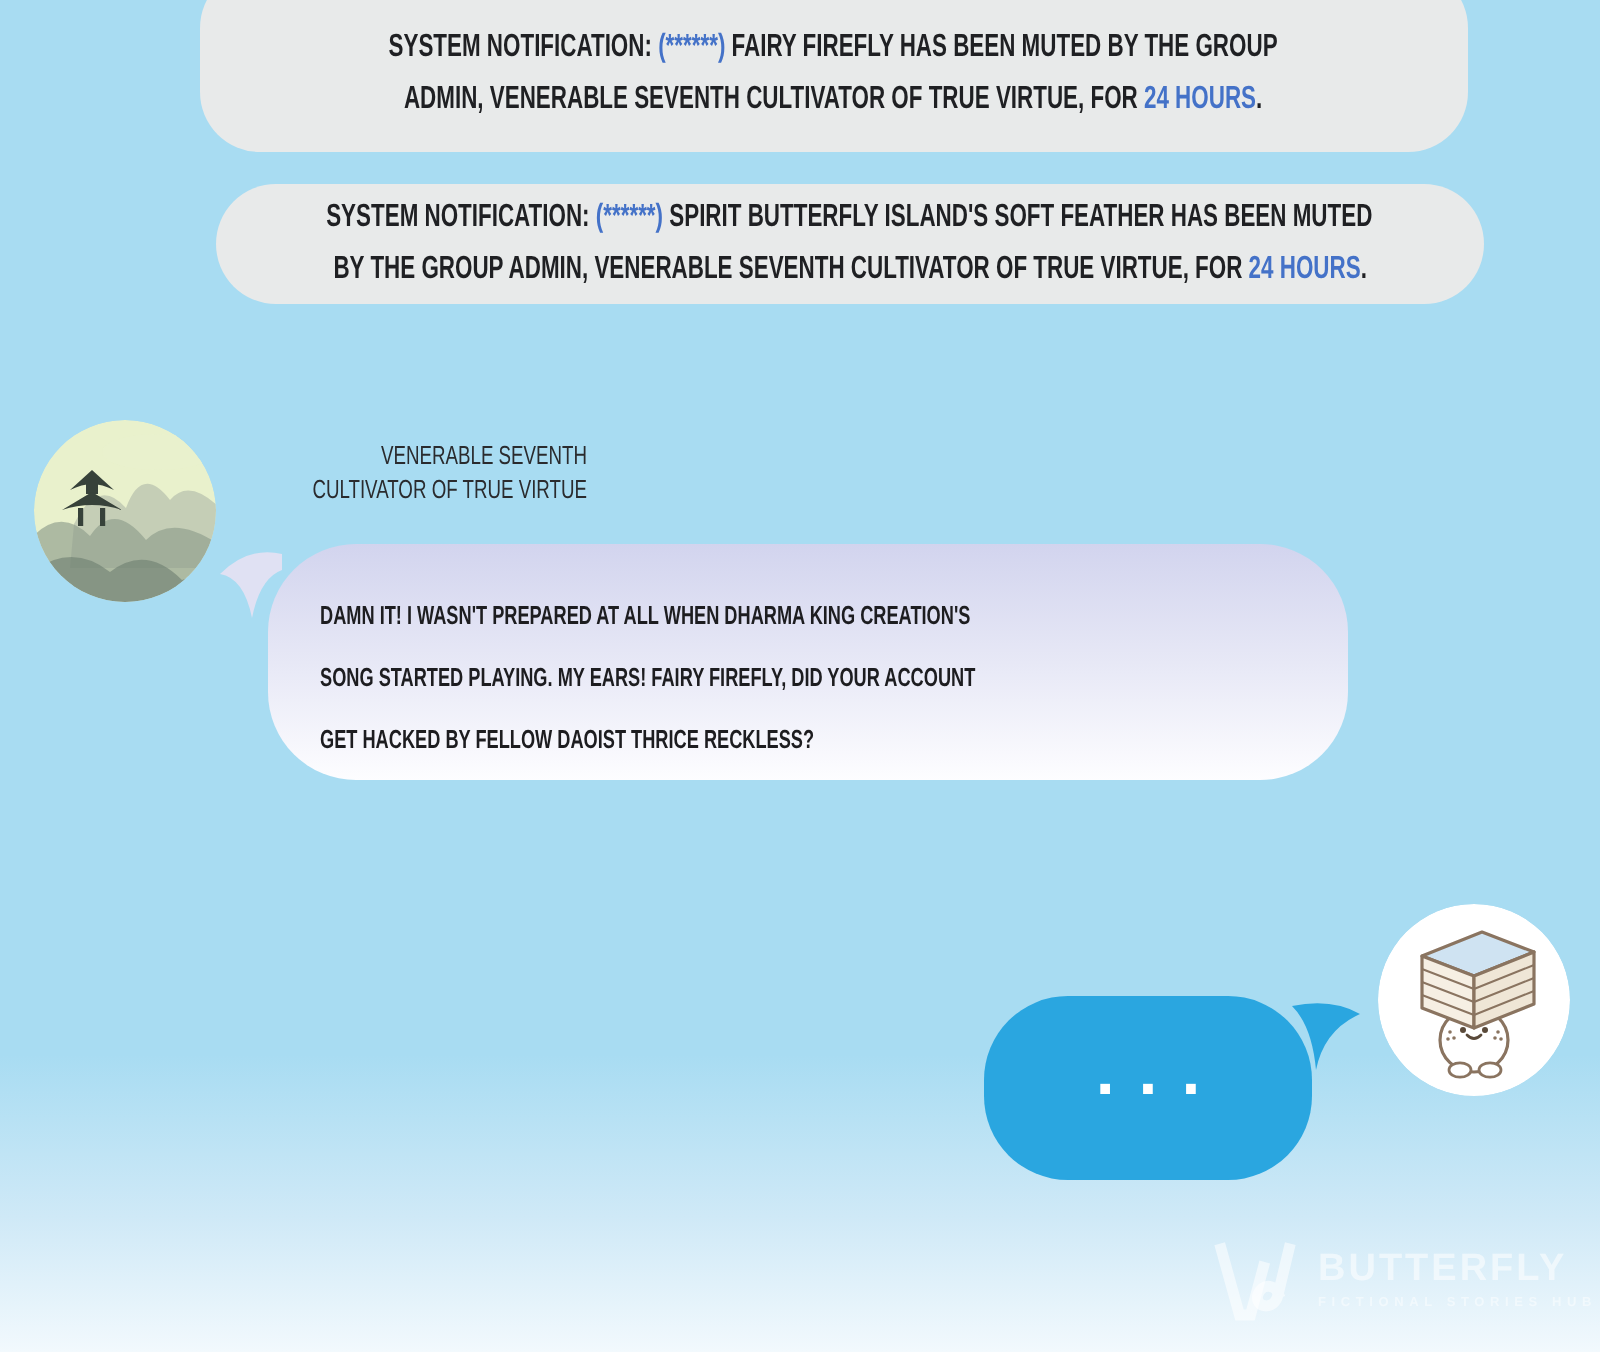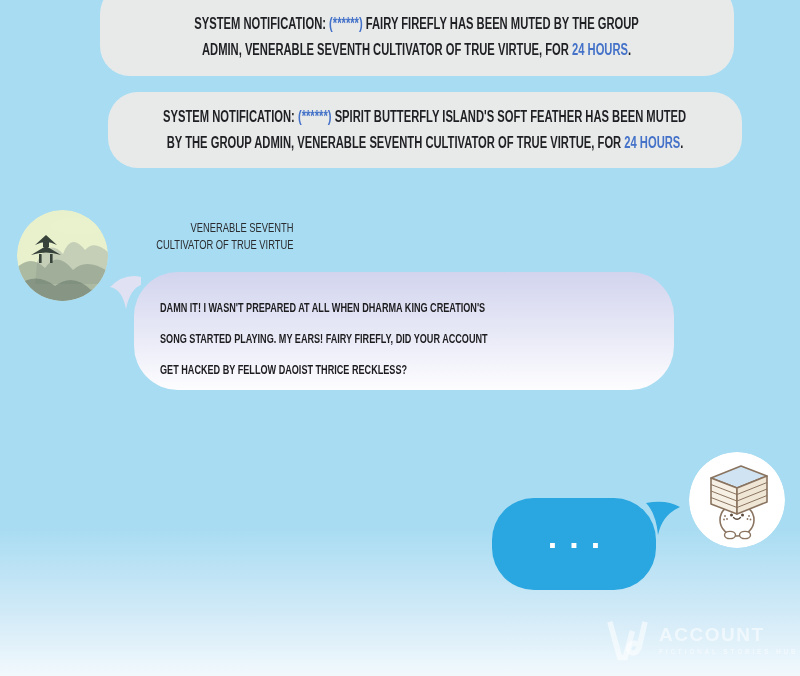--- a/index.html
+++ b/index.html
@@ -4,21 +4,21 @@
 <style>
   html,body{margin:0;padding:0;}
   body{font-family:"Liberation Sans",sans-serif;background:#ffffff;}
   .page{position:relative;width:800px;height:676px;overflow:hidden;
         background:linear-gradient(180deg,#a8dcf2 0%,#a8dcf2 78%,#cfe9f7 90%,#f2f9fd 100%);}
 
   
   .sys-bubble{position:absolute;background:#e8eaea;border-radius:30px;
               display:flex;flex-direction:column;justify-content:center;align-items:center;}
   .sys1{left:100px;top:-16px;width:634px;height:78px;padding-top:14px;}
-  .sys2{left:108px;top:92px;width:634px;height:76px;}
+  .sys2{left:108px;top:92px;width:634px;height:60px;}
   .sys-line{white-space:nowrap;text-align:center;font-weight:bold;font-size:16px;line-height:26px;
             color:#1f2023;transform:scaleX(0.70);transform-origin:50% 50%;}
   .hl{color:#4472c8;}
 
   
   .chat-name{position:absolute;text-align:right;font-weight:normal;font-size:13px;line-height:17px;
              color:#2a2b2e;}
   .chat-name .nline{white-space:nowrap;transform:scaleX(0.72);transform-origin:50% 50%;}
   .name-left{left:100px;top:219px;width:225px;}
   .name-right{left:488px;top:450px;width:184px;}
@@ -139,18 +139,18 @@
   </div>
 
   <div class="watermark">
     <svg width="44" height="42" viewBox="0 0 48 44">
       <g stroke="rgba(255,255,255,0.55)" stroke-width="6" fill="none" stroke-linecap="square">
         <path d="M5 4 L15 40 L21 40 L28 14"></path>
         <path d="M42 4 L36 29 C34 38 23 36 25 29 C27 23 34 23 36 28"></path>
       </g>
     </svg>
     <div class="wm-text">
-      <div class="wm-brand">ACCOUNT</div>
+      <div class="wm-brand">BUTTERFLY</div>
       <div class="wm-tagline">FICTIONAL STORIES HUB</div>
     </div>
   </div>
 
 </div>
 
 </body></html>

